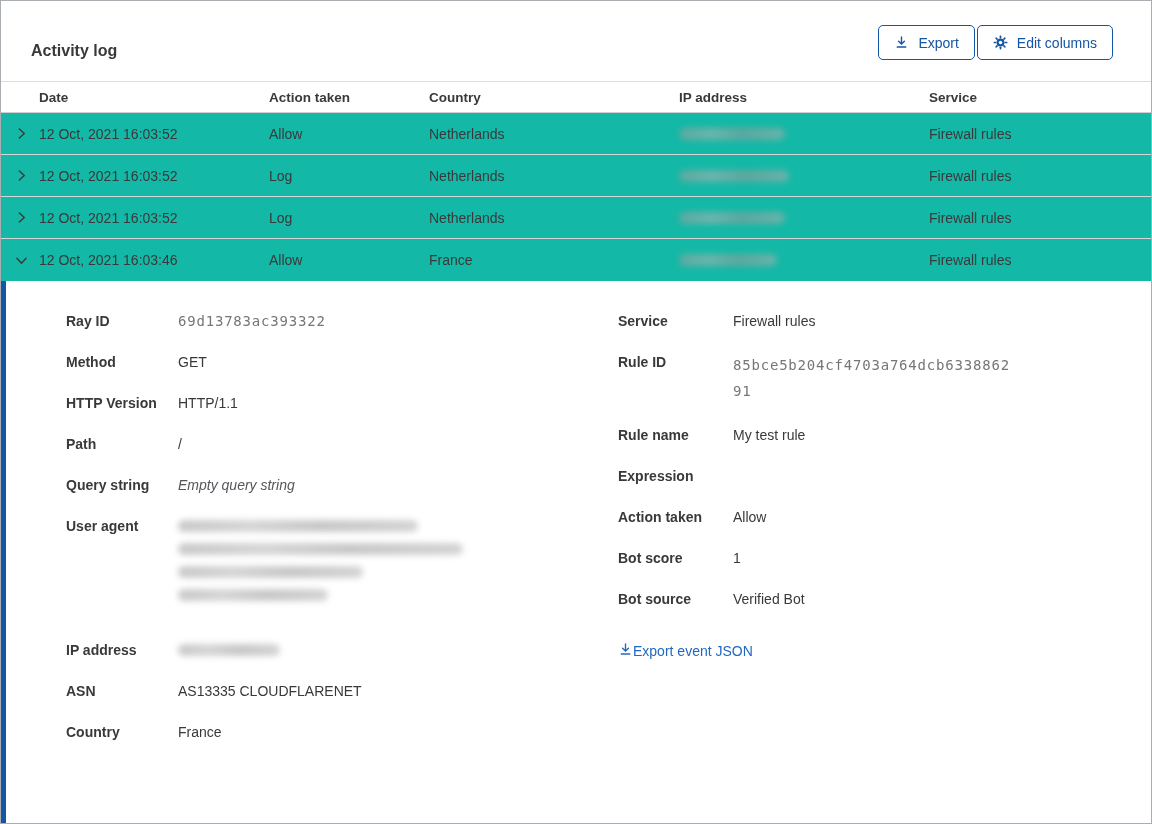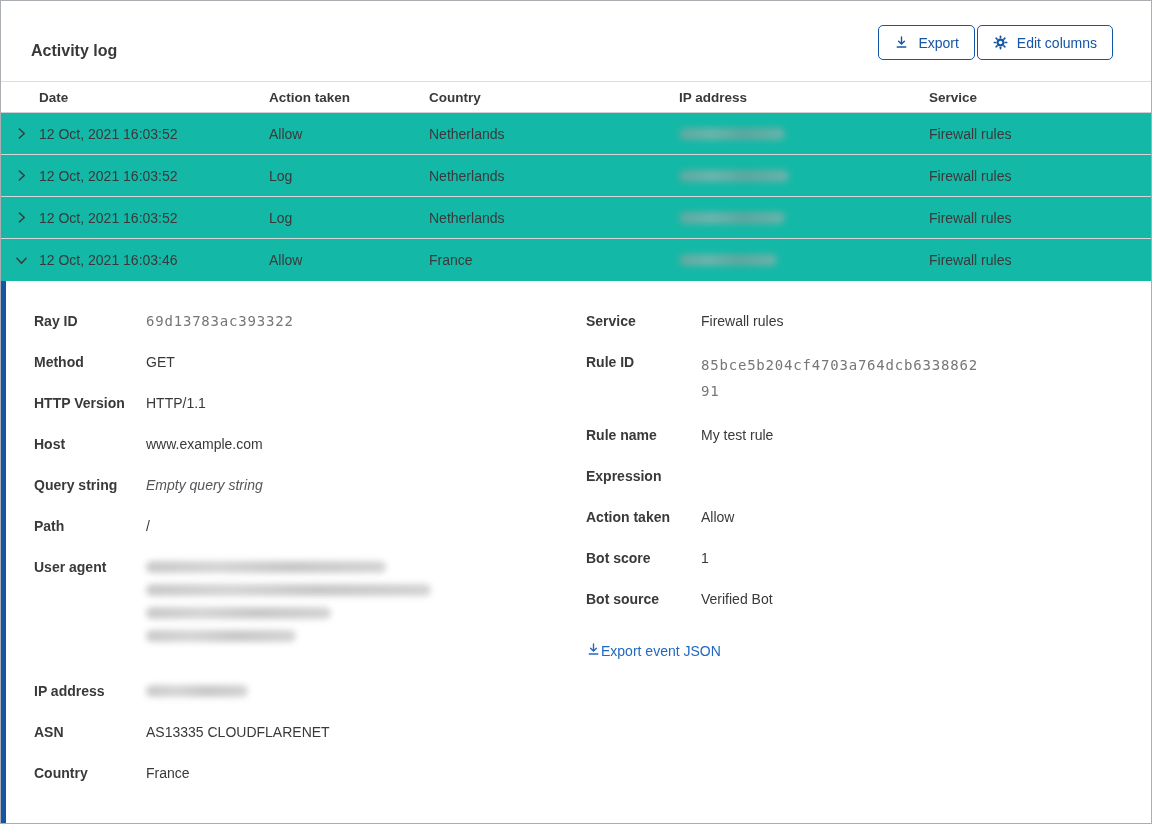--- a/index.html
+++ b/index.html
@@ -64,21 +64,21 @@
     opacity:.55;filter:blur(3px);
   }
   
   .detail-panel{
     flex:1;
     border-left:5px solid var(--stripe);
     padding:30px 0 0 28px;
     display:flex;
     background:#fff;
   }
-  .detail-col-left{width:552px;flex:none;}
+  .detail-col-left{width:552px;flex:none;margin-left:32px;}
   .detail-col-right{flex:1;}
   .field{display:flex;margin-bottom:21px;}
   .field .flabel{
     flex:none;width:112px;
     font-size:14px;font-weight:700;color:var(--text);line-height:20px;
   }
   .detail-col-right .flabel{width:115px;}
   .field .fvalue{
     font-size:14px;color:var(--text);line-height:20px;
   }
@@ -213,30 +213,26 @@
     </div>
     <div class="field">
       <div class="flabel">Method</div>
       <div class="fvalue">GET</div>
     </div>
     <div class="field">
       <div class="flabel">HTTP Version</div>
       <div class="fvalue">HTTP/1.1</div>
     </div>
     <div class="field">
-      <div class="flabel">Host</div>
-      <div class="fvalue">www.example.com</div>
+      <div class="flabel">Path</div>
+      <div class="fvalue">/</div>
     </div>
     <div class="field">
       <div class="flabel">Query string</div>
       <div class="fvalue italic">Empty query string</div>
-    </div>
-    <div class="field">
-      <div class="flabel">Path</div>
-      <div class="fvalue">/</div>
     </div>
     <div class="field ua">
       <div class="flabel">User agent</div>
       <div class="fvalue redact-block">
         <div class="redact" style="width:240px;margin-top:4px"></div>
         <div class="redact" style="width:285px"></div>
         <div class="redact" style="width:185px"></div>
         <div class="redact" style="width:150px"></div>
       </div>
     </div>

